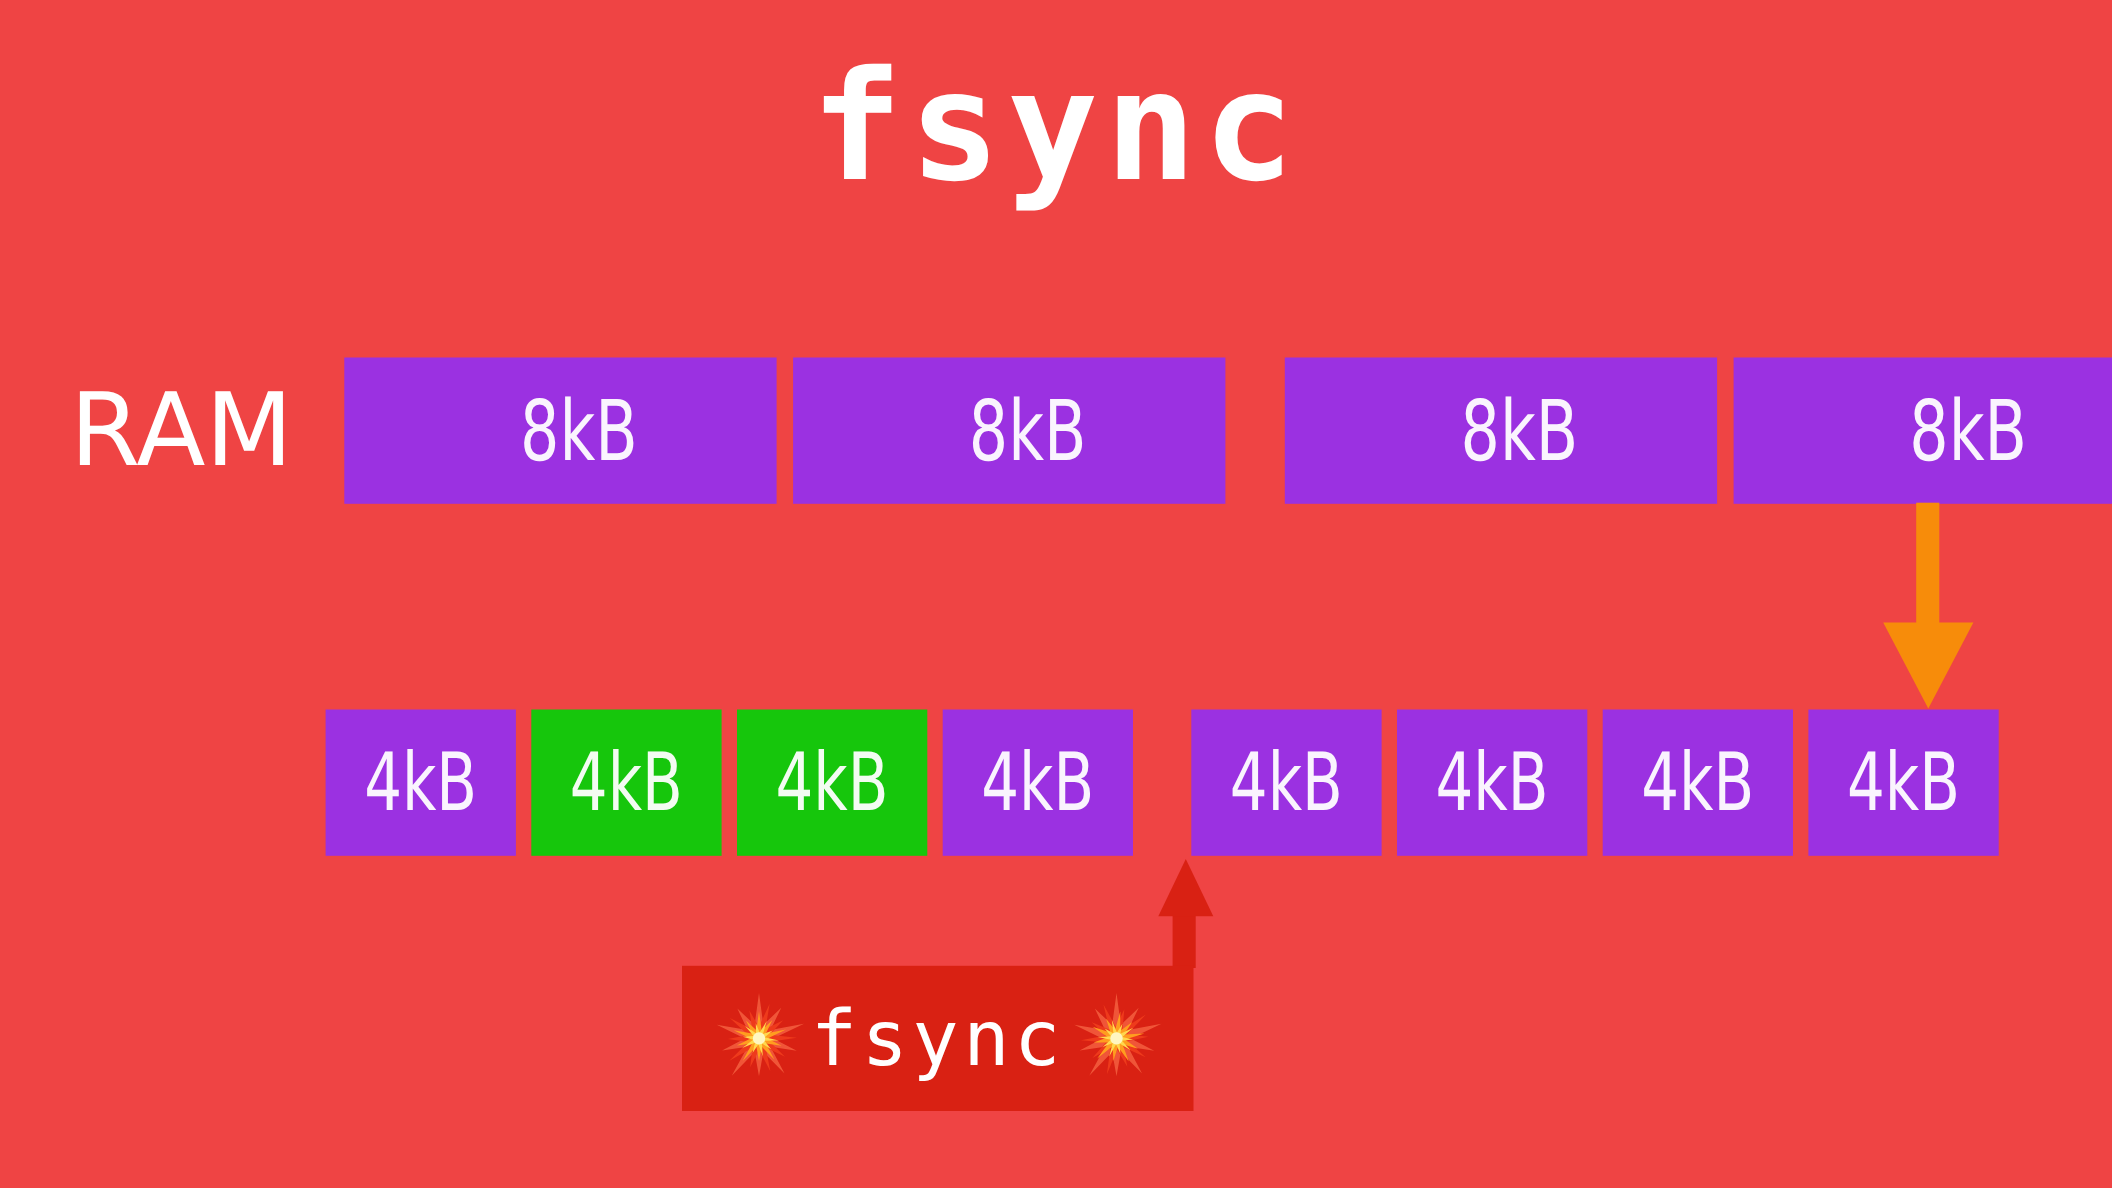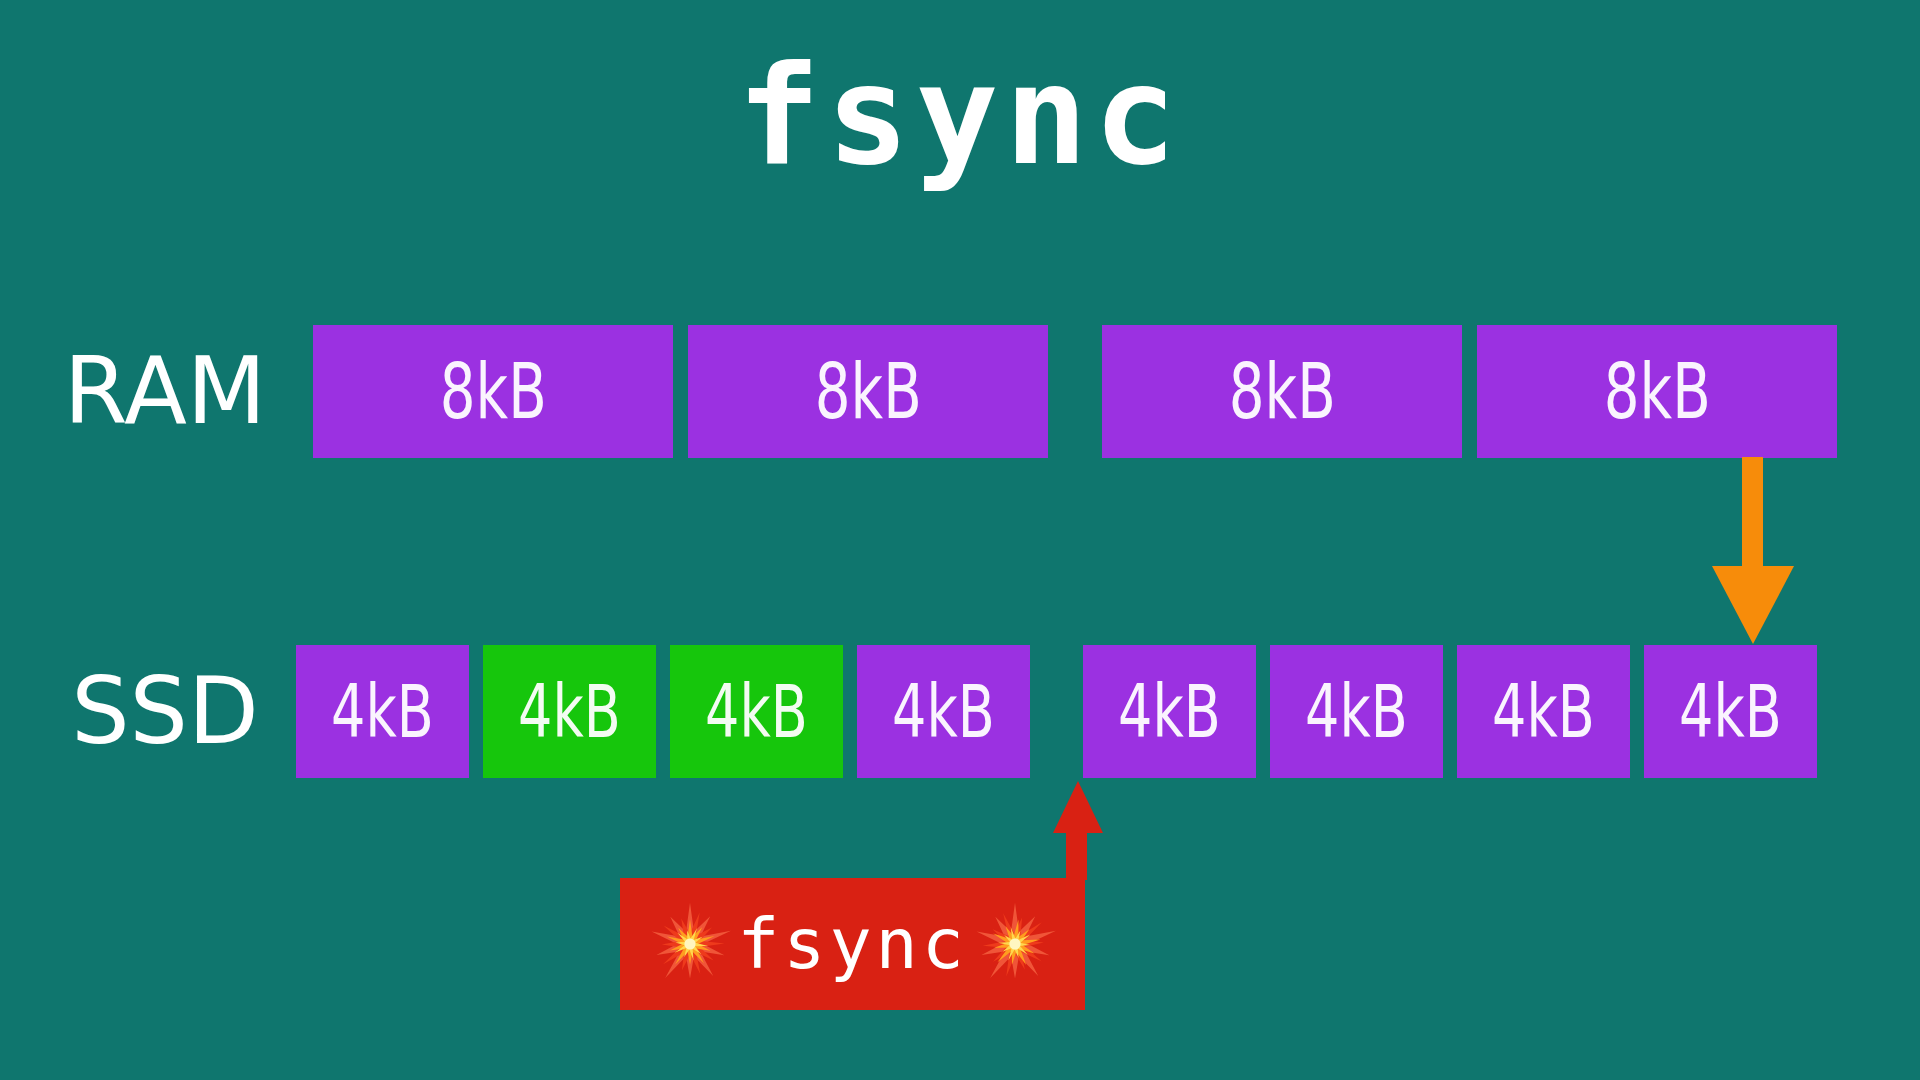--- a/index.html
+++ b/index.html
@@ -22,21 +22,21 @@
     display:flex;align-items:center;justify-content:center;
     color:#ffffff;font-size:92px;font-weight:400;
   }
   .blocks{position:absolute;top:0;height:133px;display:flex;align-items:stretch;}
   .blocks-ram{left:313px;gap:15px;}
   .blocks-ssd{left:296px;gap:14px;}
   .block{
     display:flex;align-items:center;justify-content:center;
     background:#9b31e1;
   }
-  .block-ram{width:360px;}
+  .block-ram{width:360px;padding-left:33px;}
   .block-ssd{width:173px;}
   .group-gap{margin-left:39px;}
   .block-label{
     font-size:76px;font-weight:400;color:rgba(255,255,255,0.95);
     transform:scaleX(0.74);white-space:nowrap;
   }
   .block-ssd .block-label{font-size:73px;}
   
   .wb-shaft{position:absolute;left:1742px;top:457px;width:21px;height:115px;background:#f78c0a;}
   .wb-head{
@@ -57,21 +57,21 @@
   }
   .fsync-box-label{
     font-family:"DejaVu Sans Mono",monospace;font-weight:500;
     font-size:70px;letter-spacing:4px;color:#ffffff;white-space:nowrap;
   }
   .burst{width:86px;height:86px;flex:0 0 auto;}
 </style>
 </head>
 <body>
 
-<div class="stage" style="background-color: #0f766e; text-decoration: underline;">
+<div class="stage" style="background-color: #ef4444; text-decoration: underline;">
 
   <div class="title">fsync</div>
 
   <div class="row row-ram">
     <div class="row-label">RAM</div>
     <div class="blocks blocks-ram">
       <div class="block block-ram" style="background-color: rgb(155, 49, 225);">
         <span class="block-label">8kB</span>
       </div>
       <div class="block block-ram" style="background-color: rgb(155, 49, 225);">
@@ -85,21 +85,20 @@
       </div>
     </div>
   </div>
 
   <div>
     <div class="wb-shaft" style="background-color: rgb(247, 140, 10);"></div>
     <div class="wb-head" style="border-top-color: rgb(247, 140, 10);"></div>
   </div>
 
   <div class="row row-ssd">
-    <div class="row-label">SSD</div>
     <div class="blocks blocks-ssd">
       <div class="block block-ssd" style="background-color: rgb(155, 49, 225);">
         <span class="block-label">4kB</span>
       </div>
       <div class="block block-ssd" style="background-color: rgb(22, 198, 12);">
         <span class="block-label">4kB</span>
       </div>
       <div class="block block-ssd" style="background-color: rgb(22, 198, 12);">
         <span class="block-label">4kB</span>
       </div>

